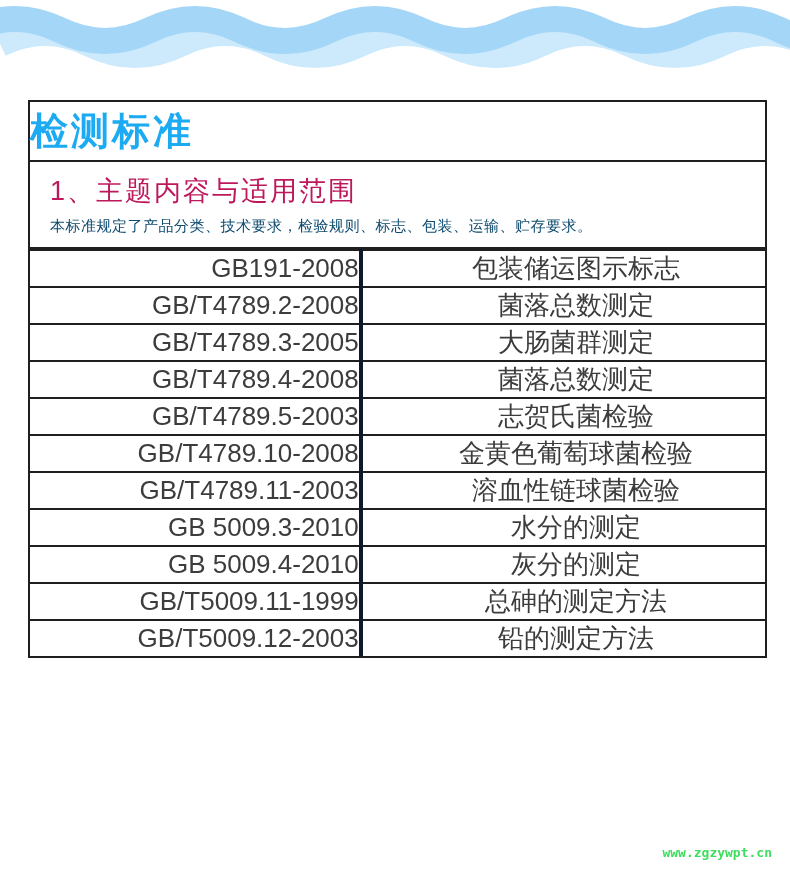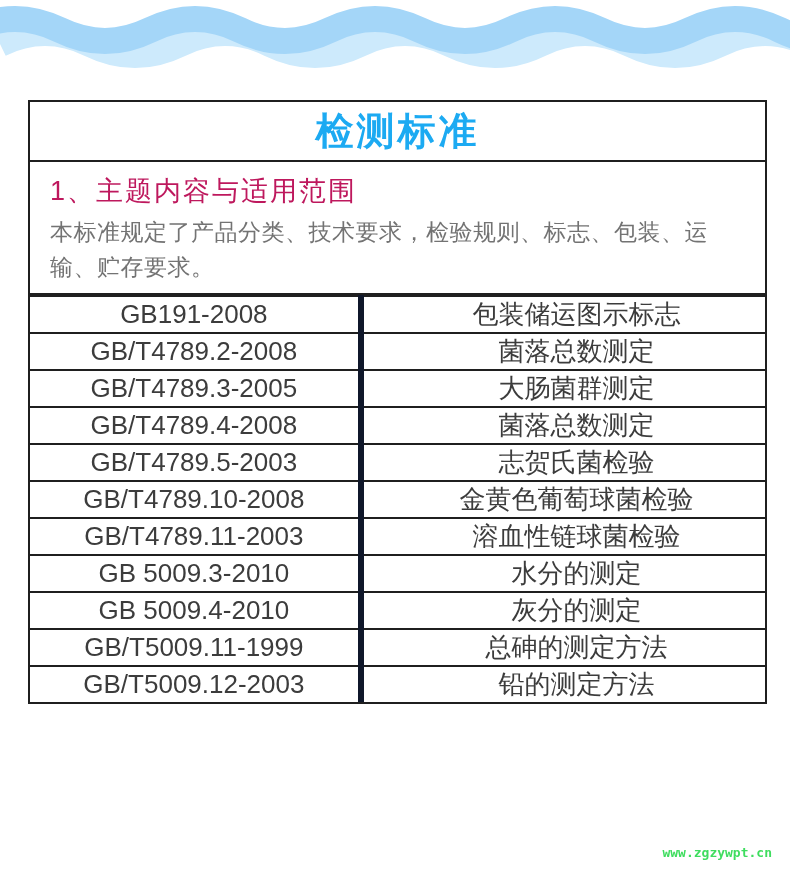--- a/index.html
+++ b/index.html
@@ -26,63 +26,62 @@
     top: 100px;
     left: 28px;
     width: 739px;
     border: 2px solid #1f1f1f;
     background: #ffffff;
   }
 
   .card-title {
     height: 60px;
     line-height: 58px;
-    text-align: center;
     font-size: 38px;
     font-weight: bold;
     letter-spacing: 3px;
     color: #1caaf2;
     border-bottom: 2px solid #1f1f1f;
   }
 
   .section {
     padding: 11px 20px 9px 20px;
   }
   .section.bordered { border-bottom: 2px solid #1f1f1f; }
 
   .section-heading {
     font-size: 27px;
     color: #be185d;
     letter-spacing: 2px;
     margin-bottom: 6px;
   }
   .section-body {
-    font-size: 23px;
+    font-size: 15px;
     line-height: 1.5;
-    color: #737373;
+    color: #0c4a6e;
     letter-spacing: 0.5px;
   }
 
   table.standards {
     width: 100%;
     border-collapse: collapse;
     table-layout: fixed;
   }
   table.standards td {
     height: 36px;
     font-size: 26px;
     color: #3c3c3c;
     border-top: 2px solid #1f1f1f;
     white-space: nowrap;
     overflow: hidden;
   }
   td.code-cell {
     width: 45%;
-    text-align: center;
-    border-right: 6px solid #0f172a;
+    text-align: right;
+    border-right: 4px solid #0f172a;
     margin-left: 28px;
   }
   td.name-cell {
     padding-left: 24px;
     text-align: center;
   }
 
   .watermark {
     position: absolute;
     top: 845px;

